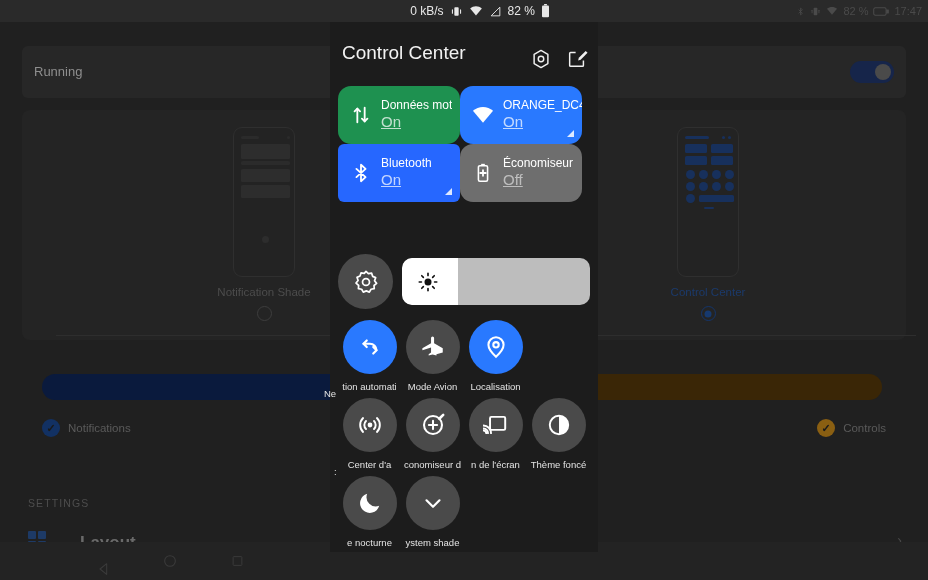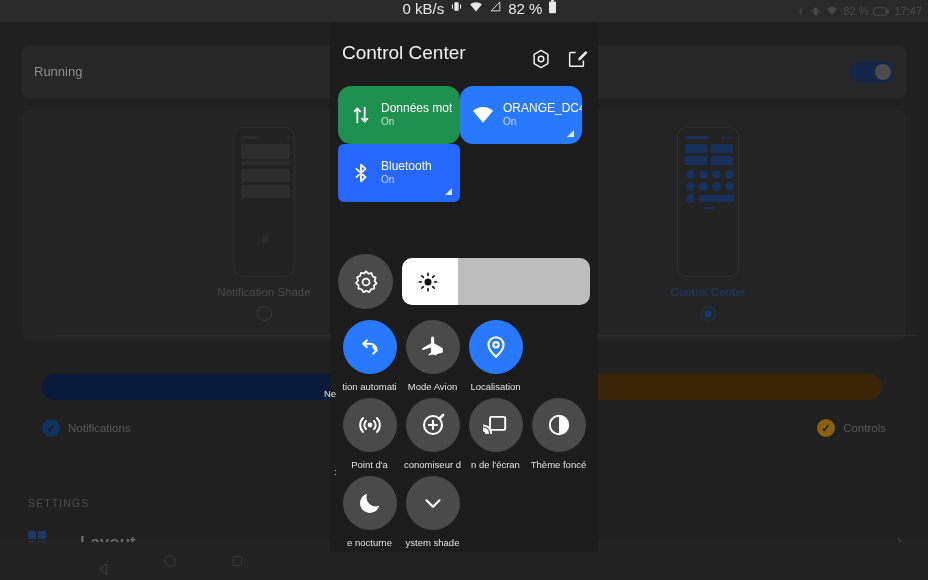--- a/index.html
+++ b/index.html
@@ -16,22 +16,22 @@
 
   .statusbar {
     position: absolute; top: 0; left: 0; width: 928px; height: 22px;
     background: #2a2a2a;
   }
   .sb-left {
     position: absolute; left: 0; top: 0; width: 330px; height: 22px;
   }
   .sb-center {
     position: absolute; left: 330px; top: 0; width: 300px; height: 22px;
-    display: flex; align-items: flex-start; justify-content: center; gap: 6px;
-    color: #e8e8e8; font-size: 15px;
+    display: flex; align-items: center; justify-content: center; gap: 6px;
+    color: #e8e8e8; font-size: 12px;
   }
   .sb-right {
     position: absolute; right: 6px; top: 0; height: 22px;
     display: flex; align-items: center; gap: 5px;
     color: #4a4a4a; font-size: 11px;
   }
   .sb-icon { display: inline-flex; align-items: center; }
 
   
   .running-card {
@@ -160,21 +160,21 @@
     width: 122px; height: 58px; border-radius: 13px;
     display: flex; align-items: center; gap: 9px;
     padding-left: 12px; position: relative;
   }
   .tile .t-icon { width: 22px; height: 22px; flex: 0 0 22px; }
   .tile .t-text { overflow: hidden; }
   .tile .t-name {
     font-size: 12px; color: #fff; white-space: nowrap;
     overflow: hidden; line-height: 1.25;
   }
-  .tile .t-state { font-size: 10px; line-height: 1.25; }
+  .tile .t-state { font-size: 15px; line-height: 1.25; text-decoration: underline; }
   .tile.on .t-state { color: rgba(255,255,255,0.72); }
   .tile.off .t-state { color: rgba(255,255,255,0.55); }
   .tile .corner {
     position: absolute; right: 8px; bottom: 7px;
     width: 0; height: 0;
     border-left: 7px solid transparent;
     border-bottom: 7px solid rgba(255,255,255,0.85);
   }
 
   
@@ -430,20 +430,33 @@
             <path d="M7 7.5l10 9-5 4.5V3l5 4.5-10 9"></path>
           </svg>
         </div>
         <div class="t-text">
           <div class="t-name">Bluetooth</div>
           <div class="t-state">On</div>
         </div>
         <div class="corner"></div>
       </div>
 
+      <div class="tile off" style="background:#6e6e6e;">
+        <div class="t-icon">
+          <svg width="22" height="22" viewBox="0 0 24 24" fill="none" stroke="#fff" stroke-width="1.7" stroke-linejoin="round">
+            <rect x="7" y="4" width="10" height="17" rx="1.6"></rect>
+            <rect x="10" y="2" width="4" height="2" fill="#fff" stroke="none"></rect>
+            <path d="M12 9v6M9 12h6" stroke-width="2" stroke-linecap="round"></path>
+          </svg>
+        </div>
+        <div class="t-text">
+          <div class="t-name">Économiseur</div>
+          <div class="t-state">Off</div>
+        </div>
+      </div>
     </div>
 
     <div class="bright-row">
       <div class="auto-bright">
         <svg width="26" height="26" viewBox="0 0 24 24" fill="none" stroke="#fff" stroke-width="1.6" stroke-linejoin="round">
           <path d="M12 2.2l2.2 2.1 3-.4.9 2.9 2.8 1.2-1 2.9 1.9 2.4-2.4 1.9.2 3-3 .5-1.5 2.6-2.8-1.1-2.8 1.1-1.5-2.6-3-.5.2-3L2.8 13l1.9-2.4-1-2.9 2.8-1.2.9-2.9 3 .4z"></path>
           <circle cx="12" cy="12" r="3.2"></circle>
         </svg>
       </div>
       <div class="bright-slider">
@@ -499,21 +512,21 @@
       <div class="circ-item">
         <div class="circ inactive">
           <svg width="26" height="26" viewBox="0 0 24 24" fill="none" stroke="#fff" stroke-width="1.8" stroke-linecap="round">
             <circle cx="12" cy="12" r="2.2" fill="#fff" stroke="none"></circle>
             <path d="M8.3 15.7a5.2 5.2 0 0 1 0-7.4"></path>
             <path d="M15.7 8.3a5.2 5.2 0 0 1 0 7.4"></path>
             <path d="M5.6 18.4a9 9 0 0 1 0-12.8"></path>
             <path d="M18.4 5.6a9 9 0 0 1 0 12.8"></path>
           </svg>
         </div>
-        <div class="circ-label">Point d'a</div>
+        <div class="circ-label">Center d'a</div>
       </div>
       <div class="circ-item">
         <div class="circ inactive">
           <svg width="26" height="26" viewBox="0 0 24 24" fill="none" stroke="#fff" stroke-width="1.9" stroke-linecap="round">
             <circle cx="12" cy="12" r="8.3"></circle>
             <path d="M12 8.2v7.6M8.2 12h7.6"></path>
             <path d="M17.8 6.2L21.4 2.6" stroke-width="2.4"></path>
           </svg>
         </div>
         <div class="circ-label">conomiseur d</div>

